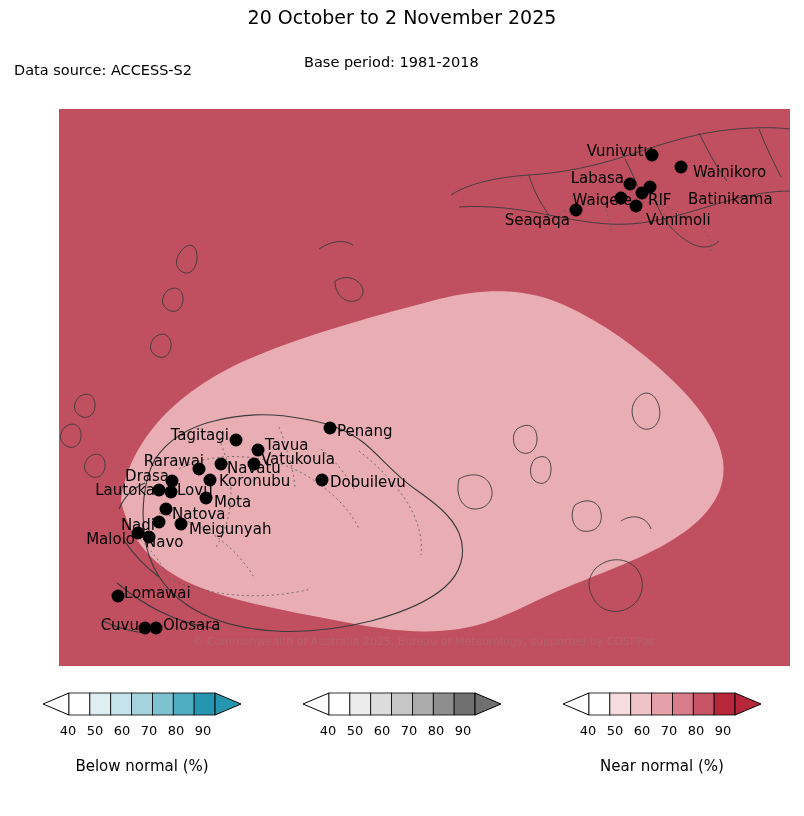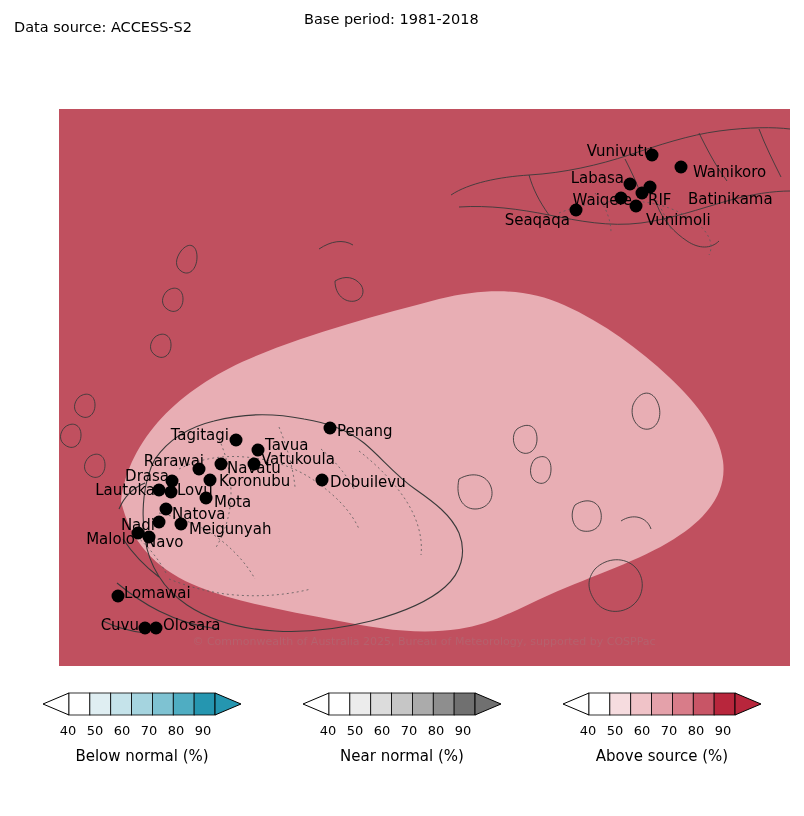--- a/index.html
+++ b/index.html
@@ -20,21 +20,21 @@
     font-size: 19px;
     line-height: 26px;
     padding-top: 4px;
     color: #000;
   }
   .title-line { display: block; }
 
   .meta {
     position: relative;
     height: 34px;
-    margin-top: 3px;
+    margin-top: 20px;
     font-size: 14.5px;
   }
   .meta-left {
     position: absolute;
     left: 14px;
     top: 12px;
   }
   .meta-center {
     position: absolute;
     left: 304px;
@@ -82,28 +82,29 @@
     position: relative;
     height: 18px;
     margin-top: 1px;
     font-size: 13px;
   }
   .legend-ticks span {
     position: absolute;
     transform: translateX(-50%);
   }
   .legend-label {
-    margin-top: 6px;
+    margin-top: 16px;
     font-size: 15px;
   }
 </style>
 </head>
 <body>
 
 <div class="title">
+  <span class="title-line">20 October to 2 November 2025</span>
 </div>
 
 <div class="meta">
   <div class="meta-left">Data source: ACCESS-S2</div>
   <div class="meta-center">Base period: 1981-2018</div>
 </div>
 
 <div class="map-wrap">
   <svg class="map-svg" width="731" height="557" viewBox="0 0 731 557">
     <rect x="0" y="0" width="731" height="557" fill="#c0505f"></rect>
@@ -270,21 +271,20 @@
         </g>
     </svg>
     <div class="legend-ticks">
       <span style="left:46px">40</span>
       <span style="left:73px">50</span>
       <span style="left:100px">60</span>
       <span style="left:127px">70</span>
       <span style="left:154px">80</span>
       <span style="left:181px">90</span>
     </div>
-    <div class="legend-label">Near normal (%)</div>
   </div>
 
   <div class="legend above">
     <svg class="legend-bar" width="210" height="34" viewBox="0 0 210 34">
       <g id="bar-above">
           <path d="M 32 5 L 32 27 L 6 16 Z" fill="#ffffff" stroke="#000" stroke-width="1"></path>
           <rect x="32" y="5" width="20.857142857142858" height="22" fill="#ffffff" stroke="#000" stroke-width="0.8"></rect>
           <rect x="52.85714285714286" y="5" width="20.857142857142858" height="22" fill="#f6dcdf" stroke="#000" stroke-width="0.8"></rect>
           <rect x="73.71428571428572" y="5" width="20.857142857142858" height="22" fill="#f0c3c8" stroke="#000" stroke-width="0.8"></rect>
           <rect x="94.57142857142857" y="5" width="20.857142857142858" height="22" fill="#e4a1aa" stroke="#000" stroke-width="0.8"></rect>
@@ -295,16 +295,16 @@
         </g>
     </svg>
     <div class="legend-ticks">
       <span style="left:46px">40</span>
       <span style="left:73px">50</span>
       <span style="left:100px">60</span>
       <span style="left:127px">70</span>
       <span style="left:154px">80</span>
       <span style="left:181px">90</span>
     </div>
-    <div class="legend-label">Above source (%)</div>
+    <div class="legend-label">Near normal (%)</div>
   </div>
 
 </div>
 
 </body></html>

